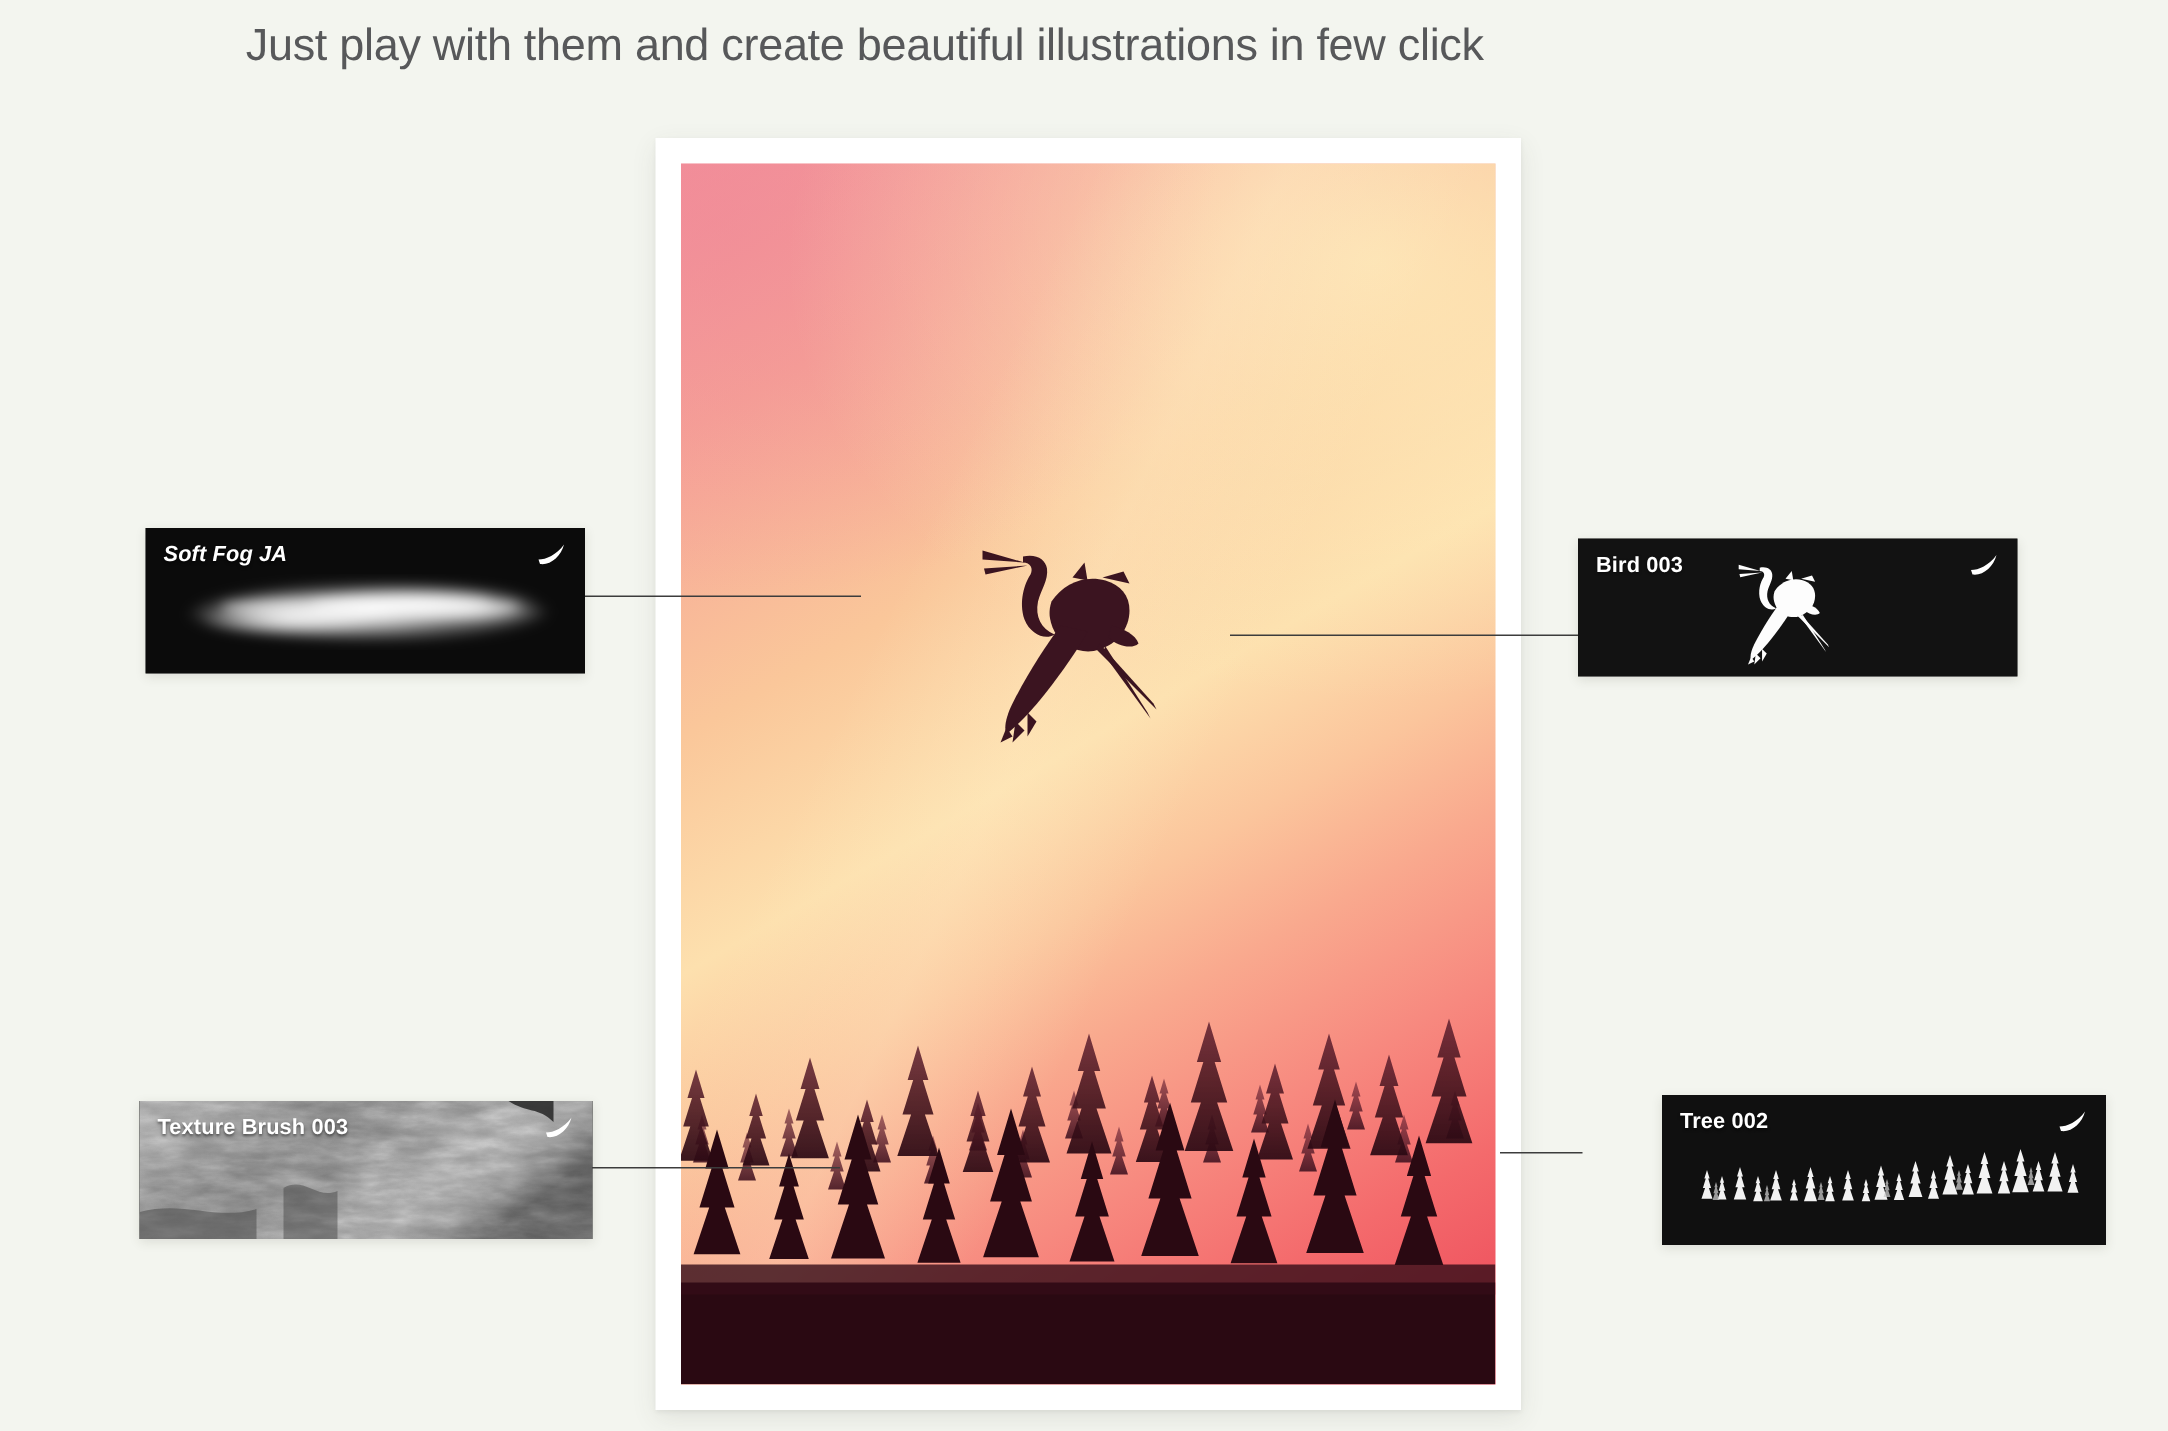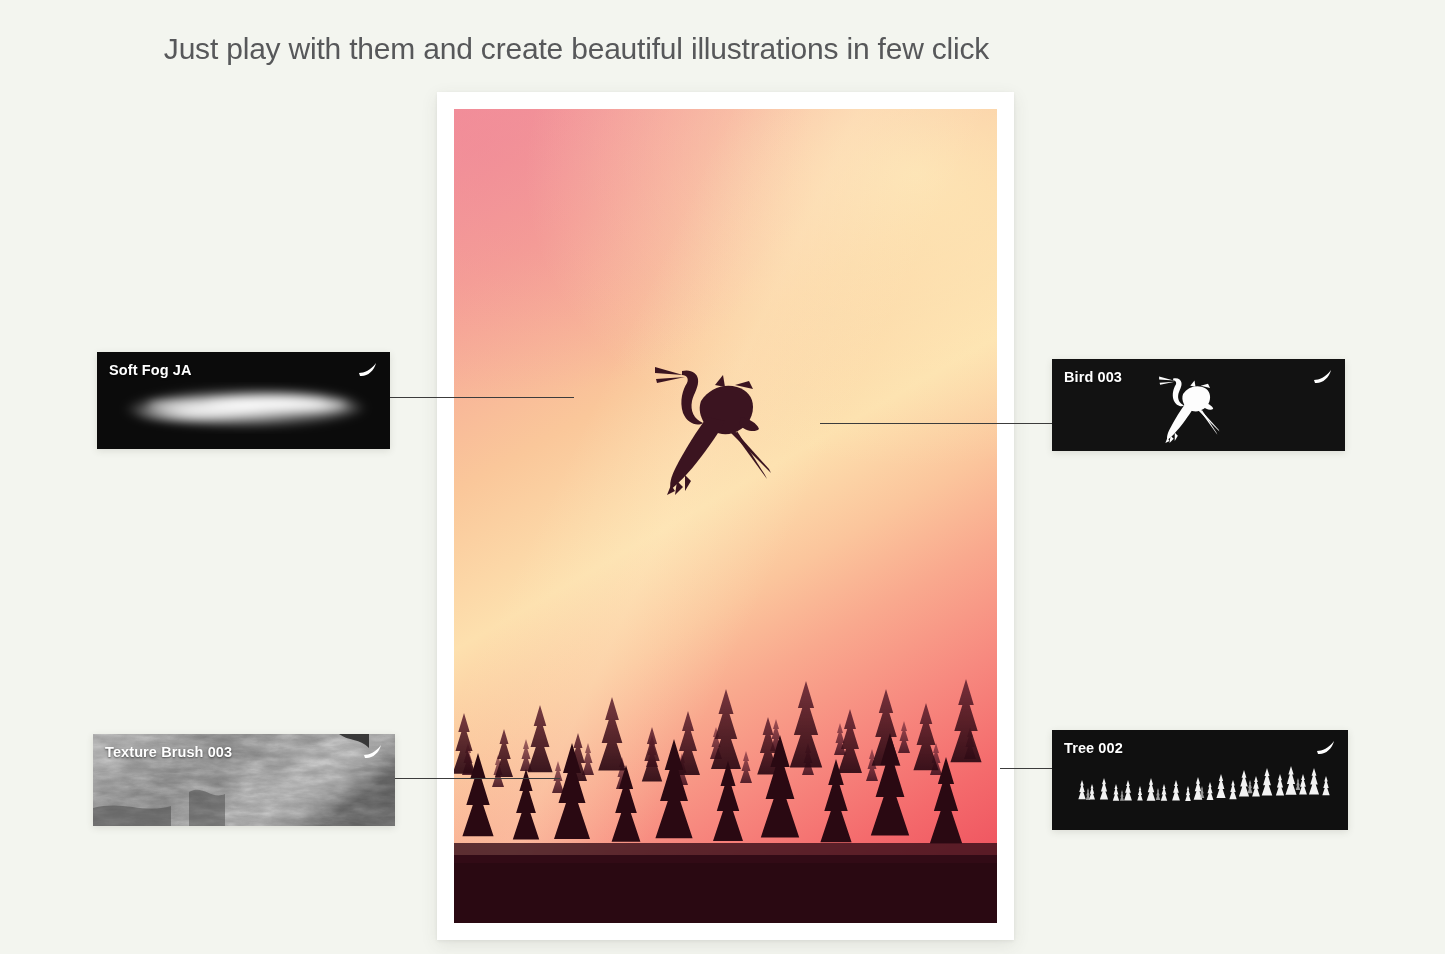--- a/index.html
+++ b/index.html
@@ -9,21 +9,21 @@
     height: 954px;
     background: #f3f5ef;
     font-family: "Liberation Sans", sans-serif;
     overflow: hidden;
     position: relative;
   }
 
   
   .headline {
     position: absolute;
-    top: 32px;
+    top: 14px;
     left: 0;
     width: 1153px;
     text-align: center;
     font-size: 30px;
     font-weight: 400;
     letter-spacing: -0.2px;
     color: #57585a;
     white-space: nowrap;
   }
 
@@ -112,24 +112,24 @@
     height: 18px;
     z-index: 4;
   }
   .card-canvas {
     position: absolute;
     inset: 0;
     width: 100%;
     height: 100%;
   }
 
-  #card-soft-fog  { left: 97px;  top: 352px; width: 293px; height: 97px; }
+  #card-soft-fog  { left: 97px;  top: 352px; width: 293px; height: 97px; font-style: italic; }
   #card-bird      { left: 1052px; top: 359px; width: 293px; height: 92px; }
   #card-texture   { left: 93px;  top: 734px; width: 302px; height: 92px; }
-  #card-tree      { left: 1052px; top: 730px; width: 296px; height: 100px; text-decoration: underline; }
+  #card-tree      { left: 1108px; top: 730px; width: 296px; height: 100px; text-decoration: underline; }
 
   
   .connector {
     position: absolute;
     height: 1px;
     background: #3c3c3c;
     z-index: 5;
   }
   #conn-soft-fog { left: 372px;  top: 397px; width: 202px; }
   #conn-bird     { left: 820px;  top: 423px; width: 235px; }

